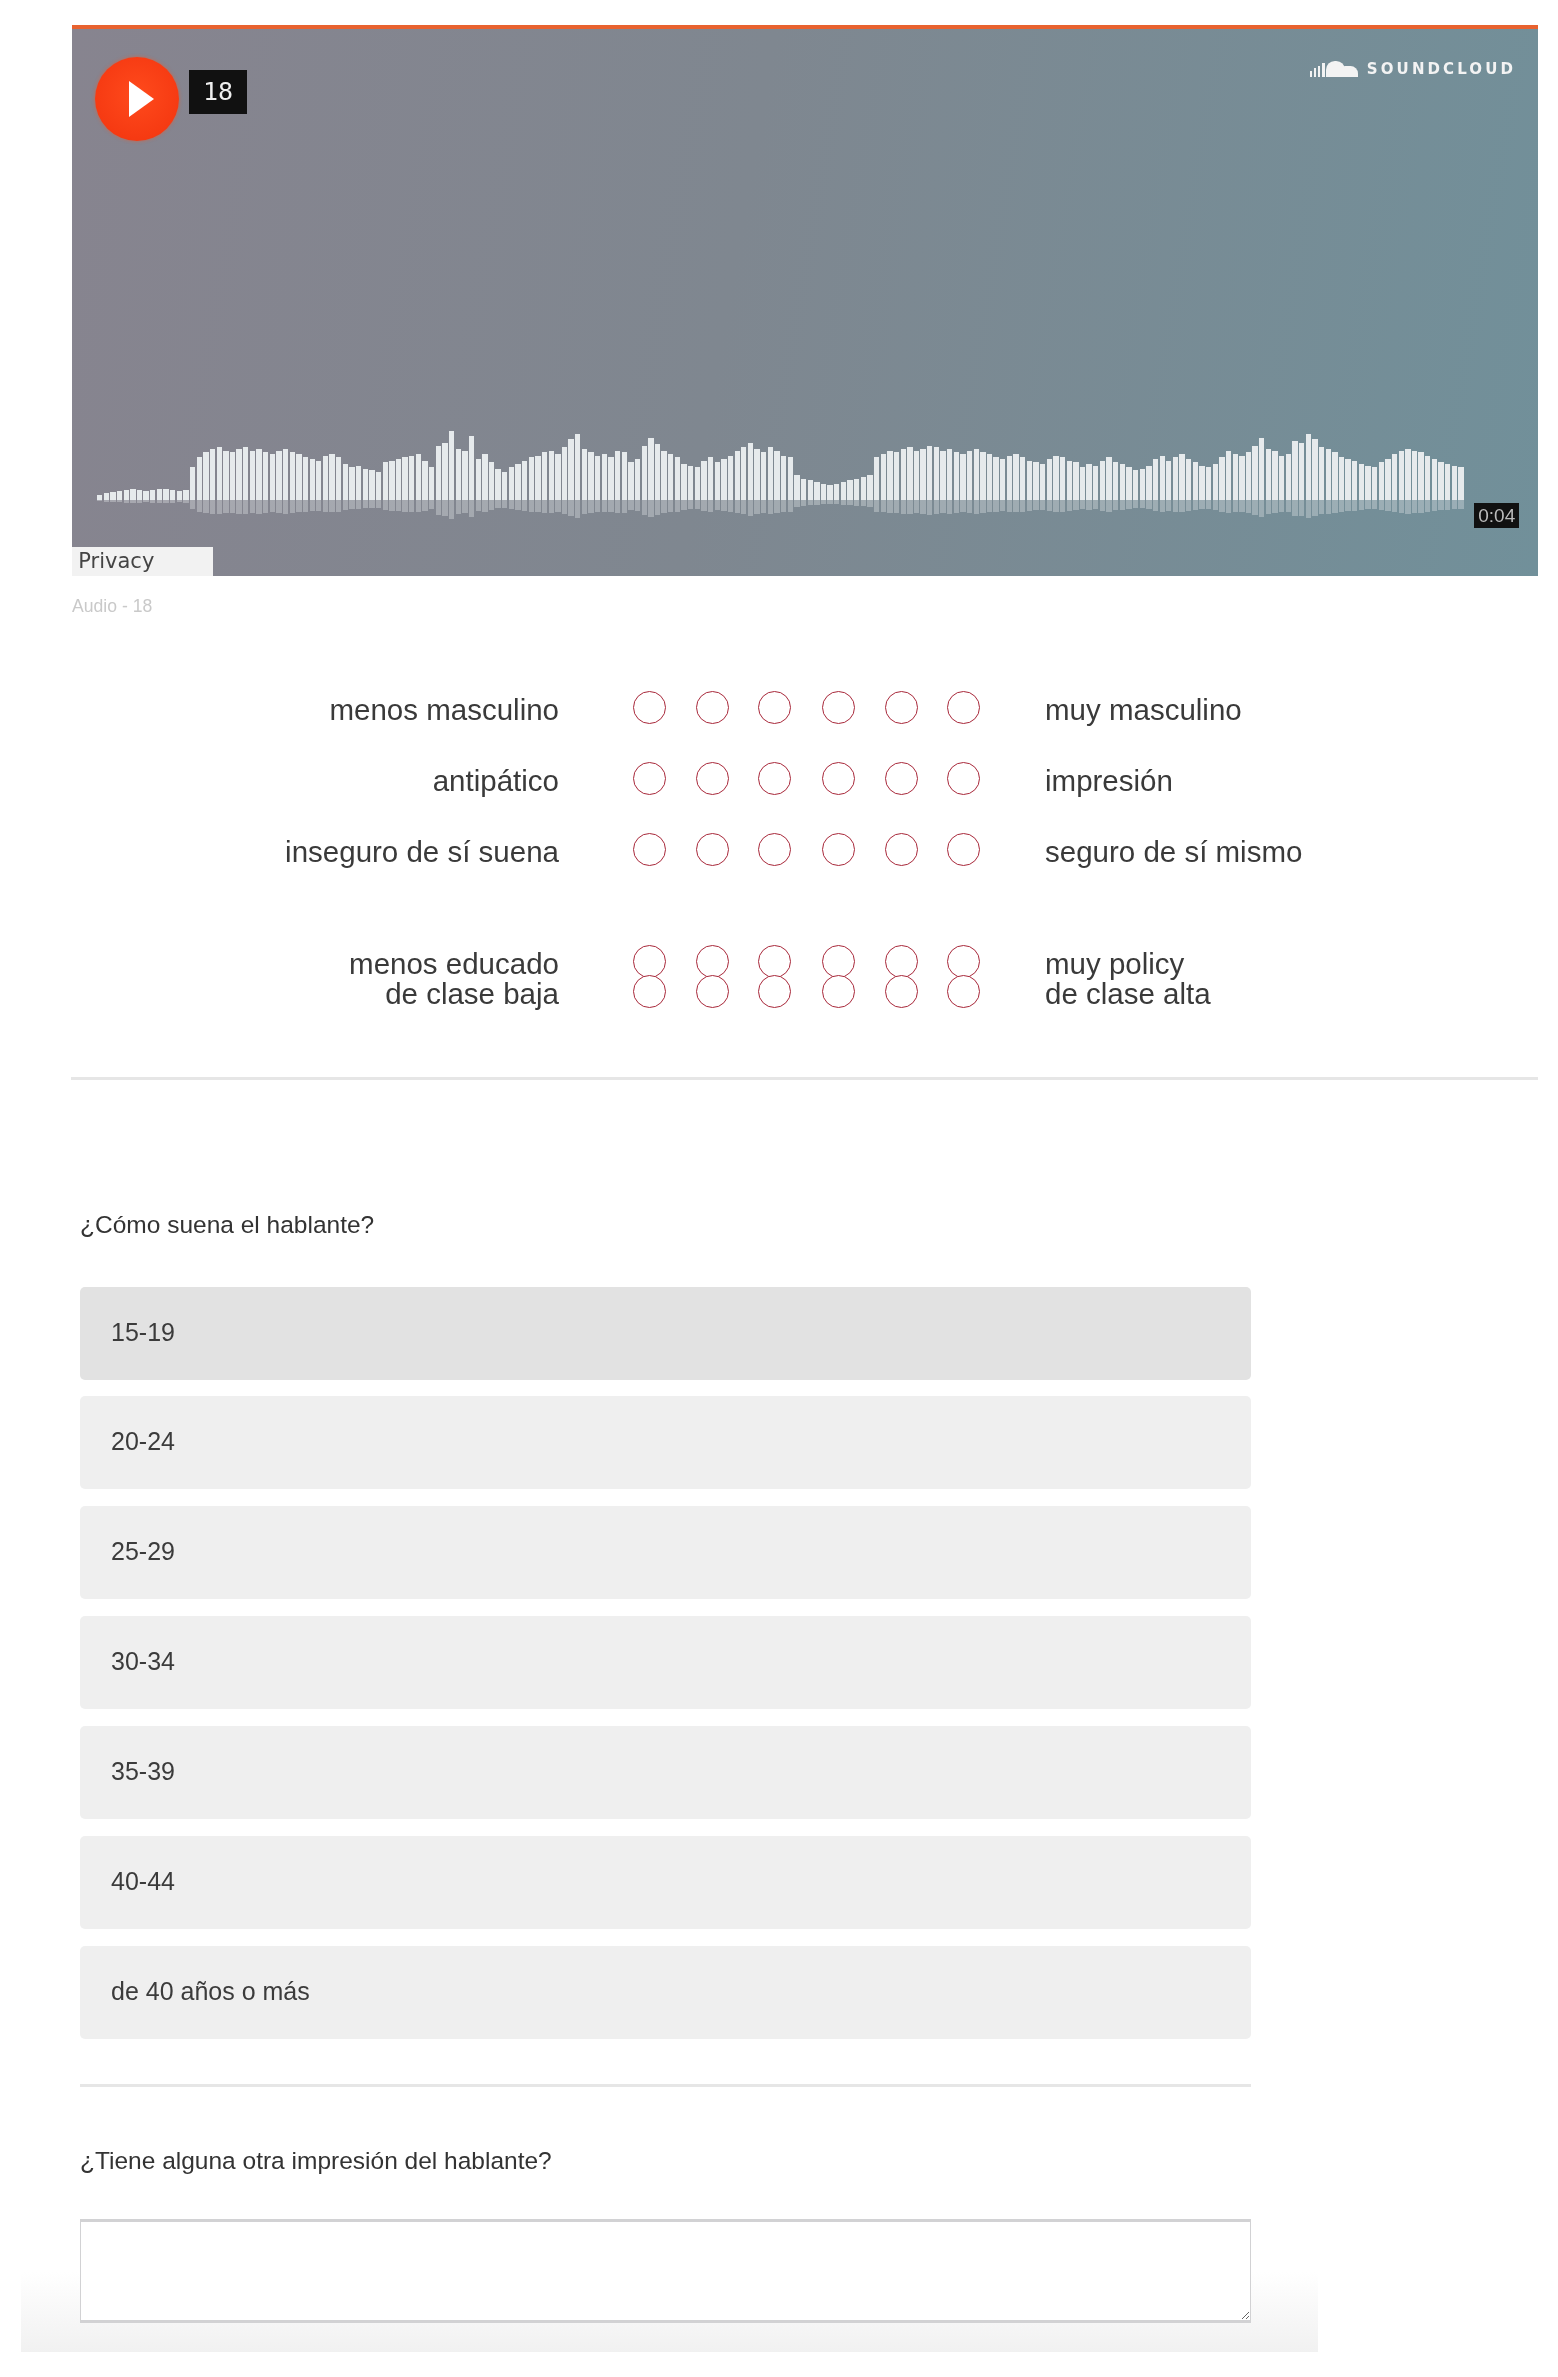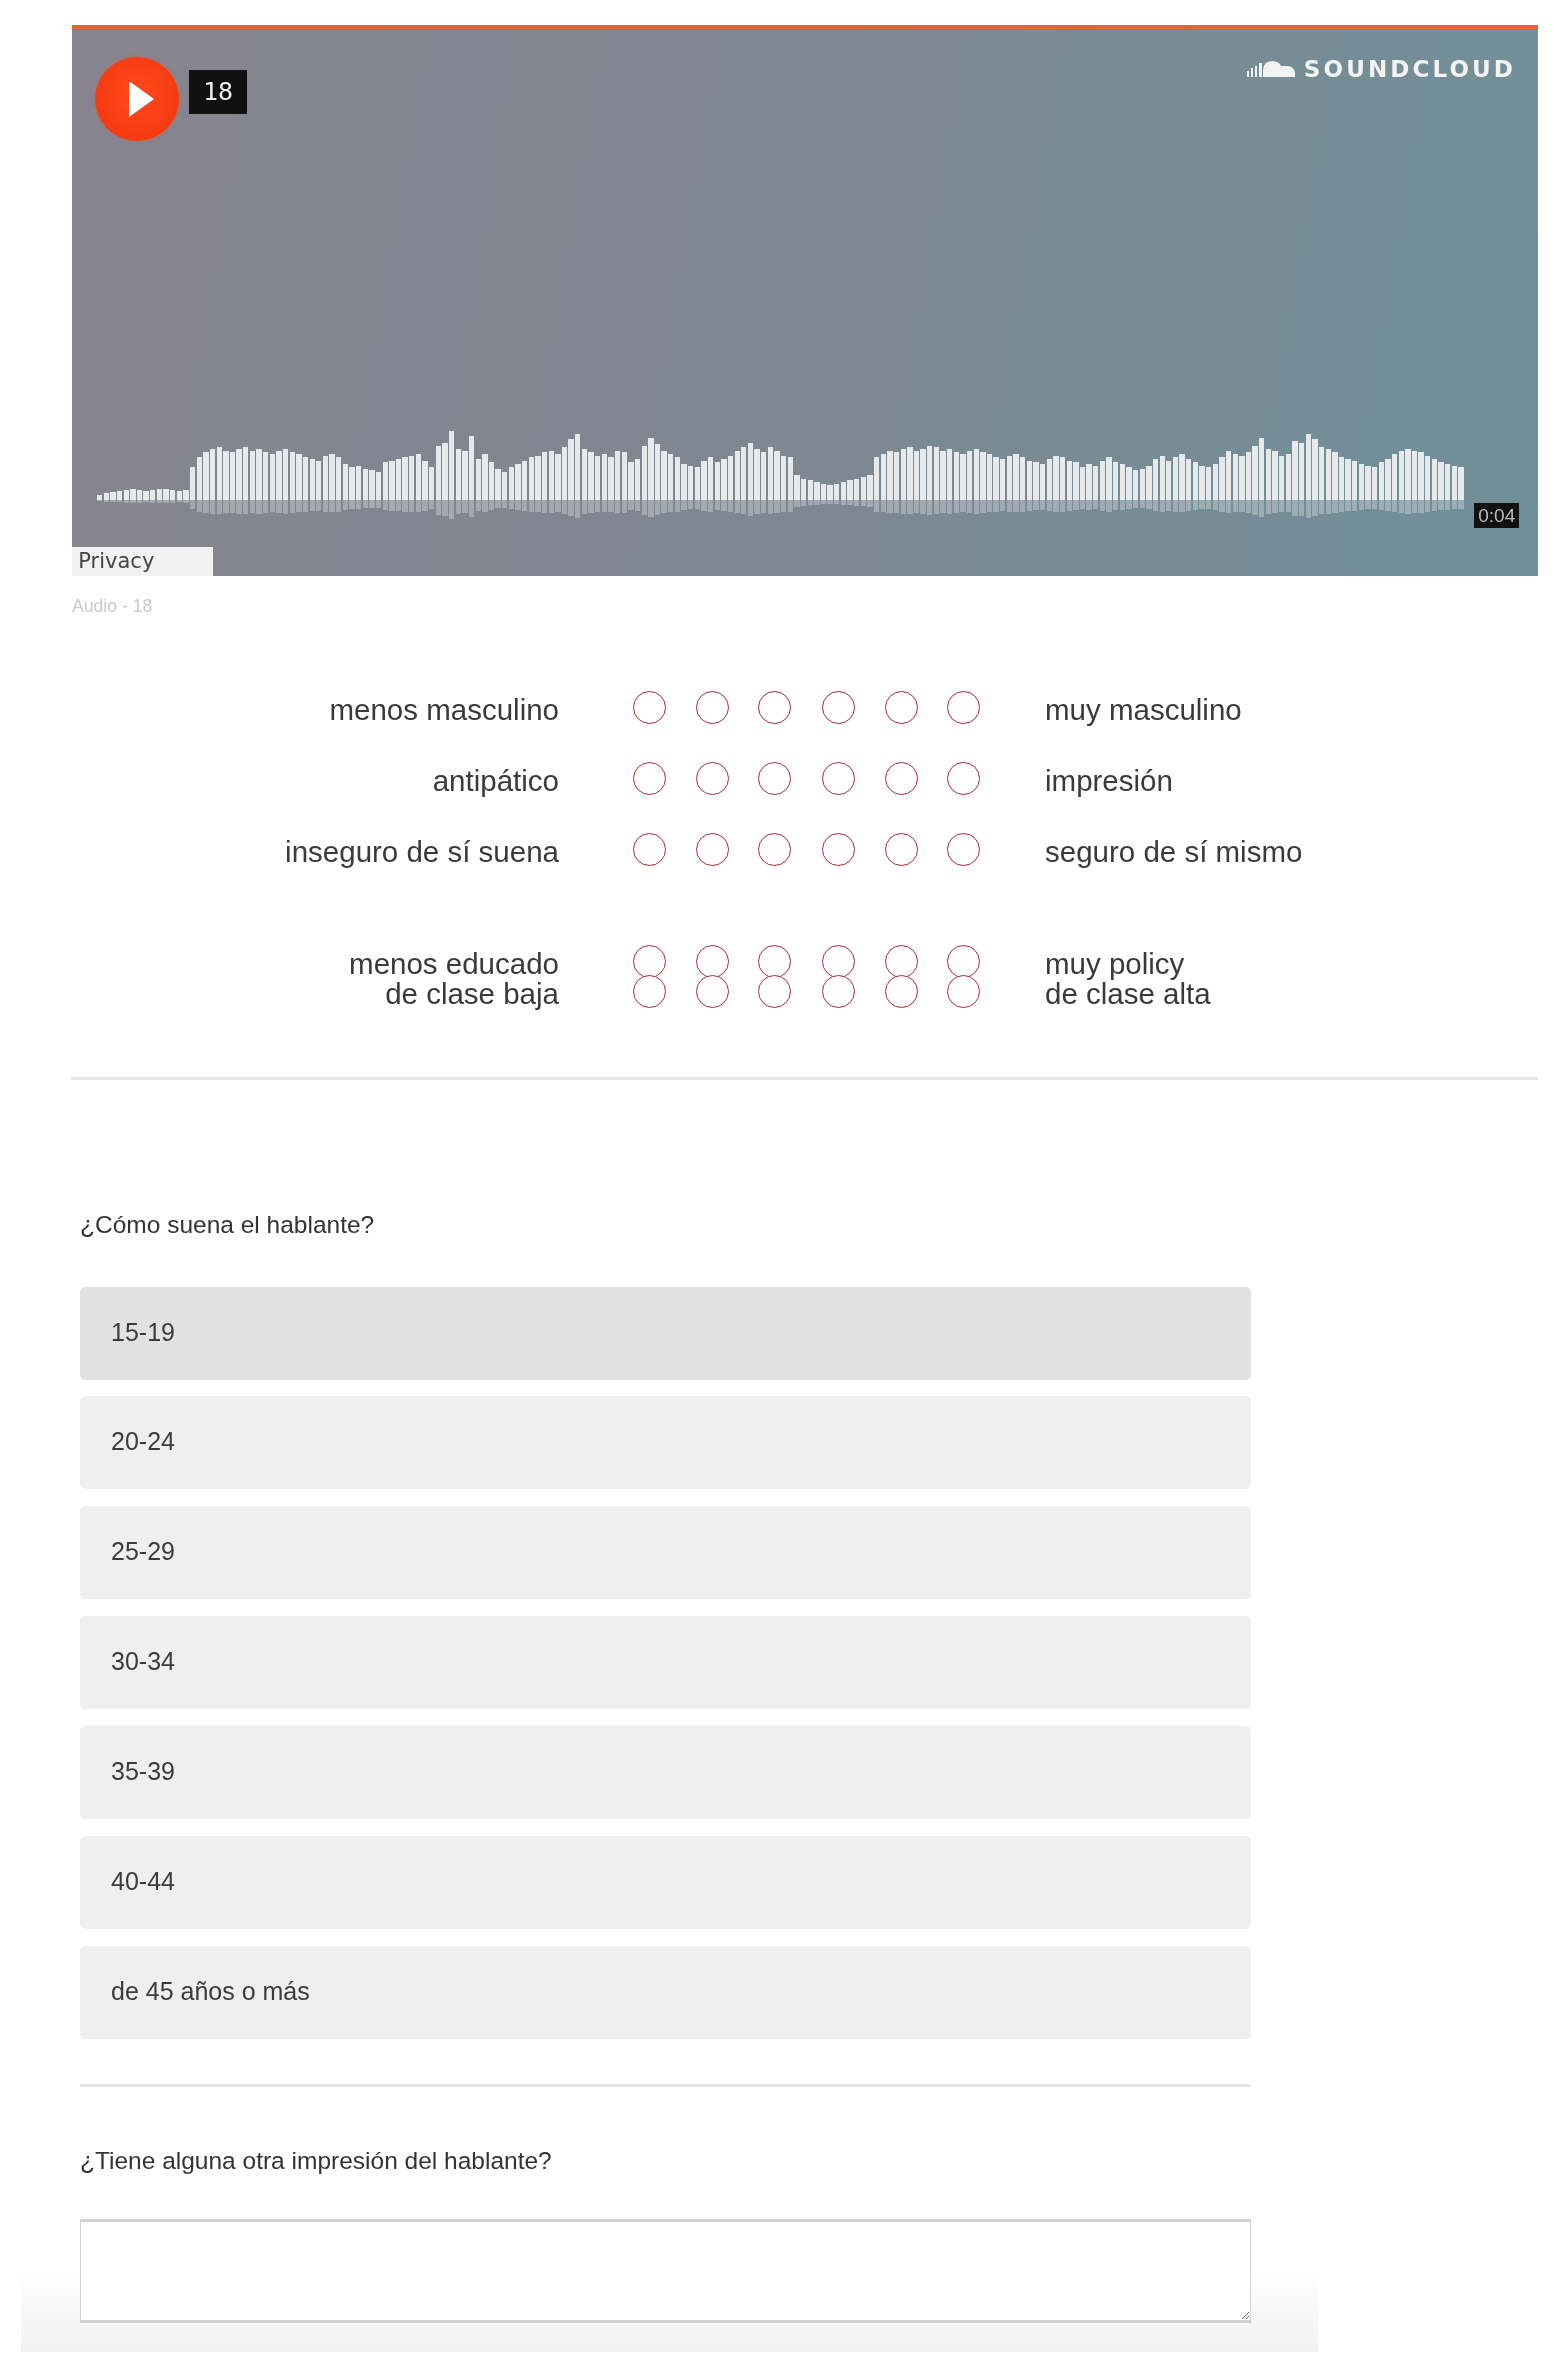--- a/index.html
+++ b/index.html
@@ -16,21 +16,21 @@
   .play-btn .tri { position:absolute; left:34px; top:24px; width:0; height:0;
               border-top:18px solid transparent; border-bottom:18px solid transparent;
               border-left:25px solid #ffffff; }
   .track-title { position:absolute; left:117px; top:41px; height:44px; padding:0 14px;
               background:#111; color:#eee; font-family:"DejaVu Sans Mono", monospace;
               font-size:25px; line-height:44px; }
   .sc-logo { position:absolute; right:22px; top:30px; height:20px; display:flex; align-items:center;
              color:#f3f3f3; }
   .sc-logo .cloud { width:48px; height:19px; position:relative; margin-right:8.8px; }
   .sc-logo .cloud span { position:absolute; bottom:1.3px; background:#f3f3f3; }
-  .sc-logo .label { font-family:"DejaVu Sans", sans-serif; font-weight:bold; font-size:23px;
+  .sc-logo .label { font-family:"DejaVu Sans", sans-serif; font-weight:bold; font-size:15px;
              letter-spacing:3.1px; }
 
   .waveform { position:absolute; left:25px; top:402px; width:1368px; height:107px; }
   .waveform .bars { position:absolute; left:0; bottom:38px; width:100%; height:69px;
              display:flex; align-items:flex-end; }
   .waveform .bars i { display:block; flex:1 1 0; margin-right:1.3px; background:#e6eaec; }
   .waveform .refl { position:absolute; left:0; top:69px; width:100%; height:31px;
              display:flex; align-items:flex-start; opacity:0.35; }
   .waveform .refl i { display:block; flex:1 1 0; margin-right:1.3px; background:#e6eaec; }
   .time-badge { position:absolute; right:19px; top:474px; height:25px; padding:0 3.8px;
@@ -576,21 +576,21 @@
     <div class="opt" style="top: 1616px;">
       <span>30-34</span>
     </div>
     <div class="opt" style="top: 1726px;">
       <span>35-39</span>
     </div>
     <div class="opt" style="top: 1836px;">
       <span>40-44</span>
     </div>
     <div class="opt" style="top: 1946px;">
-      <span>de 45 años o más</span>
+      <span>de 40 años o más</span>
     </div>
   </div>
 
 <div class="divider2"></div>
 
 <div class="q-label" style="top:2147px">¿Tiene alguna otra impresión del hablante?</div>
 <div class="bottom-fade"></div>
 <textarea class="comment" placeholder="" style=""></textarea>
 
 

